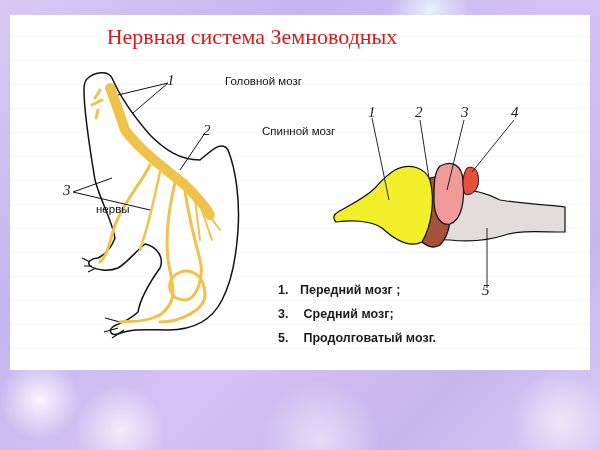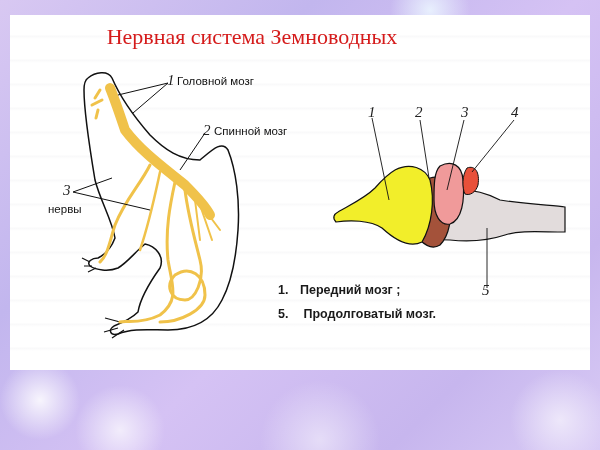--- a/index.html
+++ b/index.html
@@ -26,20 +26,21 @@
   .title {
     position: absolute; left: 0; top: 24px; width: 524px; text-align: center;
     font-family: "Liberation Serif", serif; font-size: 22px; color: #d51b1b;
     padding-left: 0;
   }
   .title span { position: relative; left: -10px; }
   .svg-layer { position: absolute; left: 0; top: 0; }
   .lbl {
     position: absolute; font-family: "Liberation Sans", sans-serif; font-size: 11.5px; color: #111;
     white-space: nowrap;
+    margin-left: 48px;
   }
   .num {
     position: absolute; font-family: "Liberation Serif", serif; font-style: italic; font-size: 15px; color: #222;
   }
   .legend {
     position: absolute; left: 278px; top: 283px;
     font-family: "Liberation Sans", sans-serif; font-weight: bold; font-size: 12.5px; color: #1a1a1a;
   }
   .legend .head { height: 24px; }
   .legend .row { height: 24px; white-space: nowrap; }
@@ -107,14 +108,15 @@
 </svg>
 
 <div class="num" style="left:368px;top:104px;">1</div>
 <div class="num" style="left:415px;top:104px;">2</div>
 <div class="num" style="left:461px;top:104px;">3</div>
 <div class="num" style="left:511px;top:104px;">4</div>
 <div class="num" style="left:482px;top:282px;">5</div>
 
 <div class="legend">
   <div class="row"><span class="n">1.</span><span>Передний мозг ;</span></div>
+  <div class="row"><span class="n">3.</span><span style="white-space:pre"> Средний мозг;</span></div>
   <div class="row"><span class="n">5.</span><span style="white-space:pre"> Продолговатый мозг.</span></div>
 </div>
 
 </body></html>

